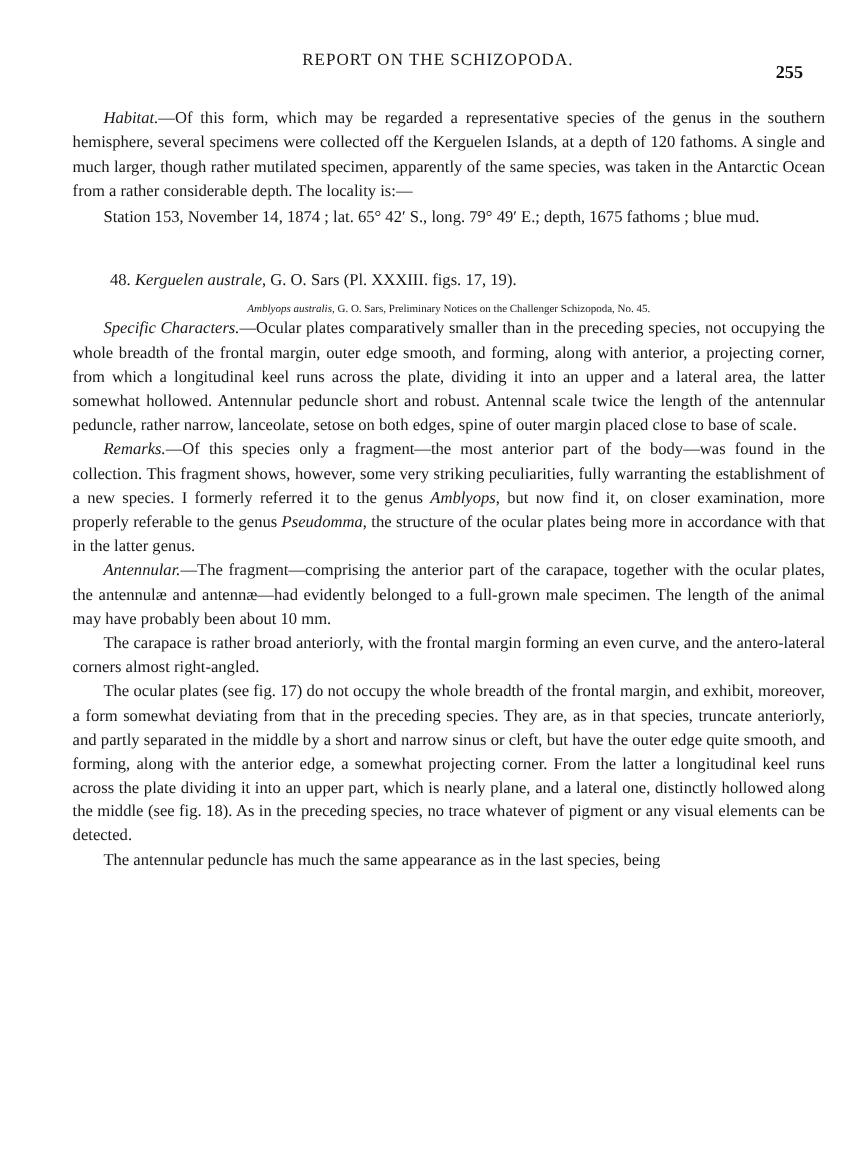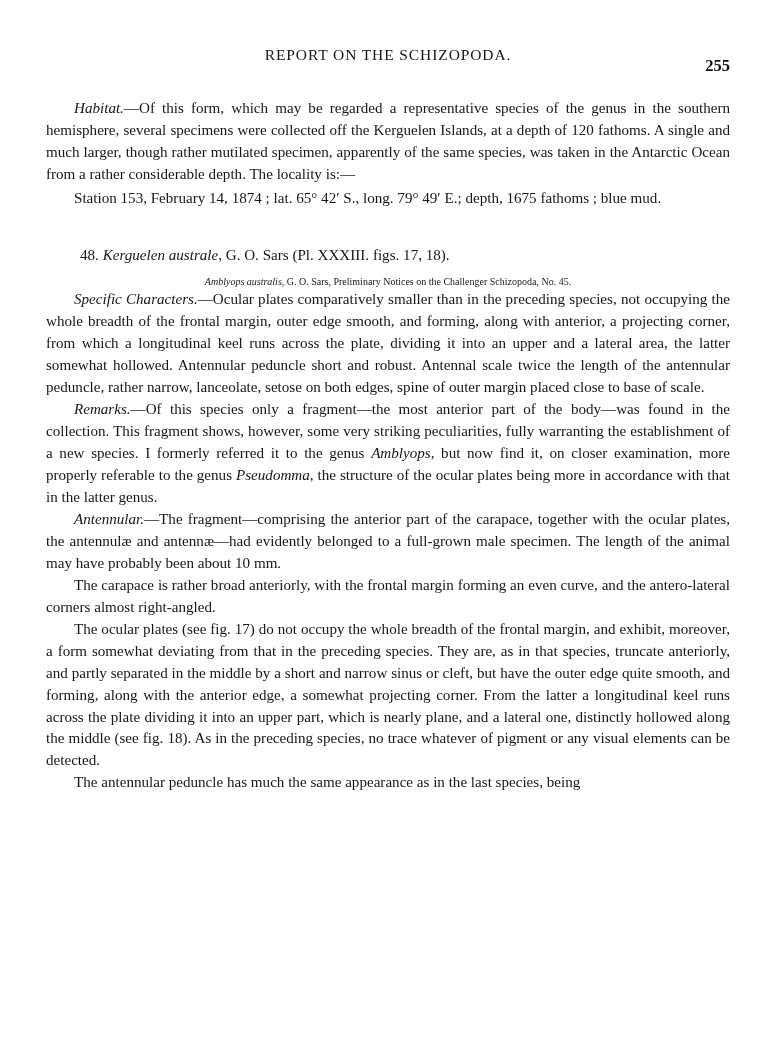--- a/index.html
+++ b/index.html
@@ -12,21 +12,21 @@
     background: #ffffff;
     font-family: "Liberation Serif", serif;
     color: #1a1a1a;
     overflow: hidden;
   }
   .page {
     position: relative;
     width: 776px;
     height: 1050px;
     box-sizing: border-box;
-    padding: 40px 46px 20px 46px;
+    padding: 40px 46px 20px 66px;
   }
   .header {
     display: flex;
     align-items: baseline;
     justify-content: center;
     position: relative;
     height: 30px;
     margin-top: 6px;
   }
   .running-head {
@@ -99,23 +99,23 @@
 
   <div class="header">
     <span class="running-head">Report on the Schizopoda.</span>
     <span class="folio">255</span>
   </div>
 
   <div class="body">
 
     <p class="indent first"><i>Habitat.</i><span>—Of this form, which may be regarded a representative species of the genus in the southern hemisphere, several specimens were collected off the Kerguelen Islands, at a depth of 120 fathoms.  A single and much larger, though rather mutilated specimen, apparently of the same species, was taken in the Antarctic Ocean from a rather considerable depth.  The locality is:—</span></p>
 
-    <p class="indent station">Station 153, February 14, 1874 ; lat. 65° 42′ S., long. 79° 49′ E.; depth, 1675 fathoms ; blue mud.</p>
+    <p class="indent station">Station 153, November 14, 1874 ; lat. 65° 42′ S., long. 79° 49′ E.; depth, 1675 fathoms ; blue mud.</p>
 
-    <p class="sec-head"><span class="num">48. </span><span class="sp">Kerguelen australe</span><span>, G. O. Sars (Pl. XXXIII. figs. 17, 18).</span></p>
+    <p class="sec-head"><span class="num">48. </span><span class="sp">Kerguelen australe</span><span>, G. O. Sars (Pl. XXXIII. figs. 17, 19).</span></p>
 
     <p class="syn"><span class="sp">Amblyops australis</span><span>, G. O. Sars, Preliminary Notices on the Challenger Schizopoda, No. 45.</span></p>
 
     <p class="indent para-block"><i>Specific Characters.</i><span>—Ocular plates comparatively smaller than in the preceding species, not occupying the whole breadth of the frontal margin, outer edge smooth, and forming, along with anterior, a projecting corner, from which a longitudinal keel runs across the plate, dividing it into an upper and a lateral area, the latter somewhat hollowed.  Antennular peduncle short and robust.    Antennal scale twice the length of the antennular peduncle, rather narrow, lanceolate, setose on both edges, spine of outer margin placed close to base of scale.</span></p>
 
     <p class="indent"><i>Remarks.</i><span>—Of this species only a fragment—the most anterior part of the body—was found in the collection.  This fragment shows, however, some very striking peculiarities, fully warranting the establishment of a new species.   I formerly referred it to the genus </span><i>Amblyops</i><span>, but now find it, on closer examination, more properly referable to the genus </span><i>Pseudomma</i><span>, the structure of the ocular plates being more in accordance with that in the latter genus.</span></p>
 
     <p class="indent"><i>Antennular.</i><span>—The fragment—comprising the anterior part of the carapace, together with the ocular plates, the antennulæ and antennæ—had evidently belonged to a full-grown male specimen.   The length of the animal may have probably been about 10 mm.</span></p>
 
     <p class="indent">The carapace is rather broad anteriorly, with the frontal margin forming an even curve, and the antero-lateral corners almost right-angled.</p>

